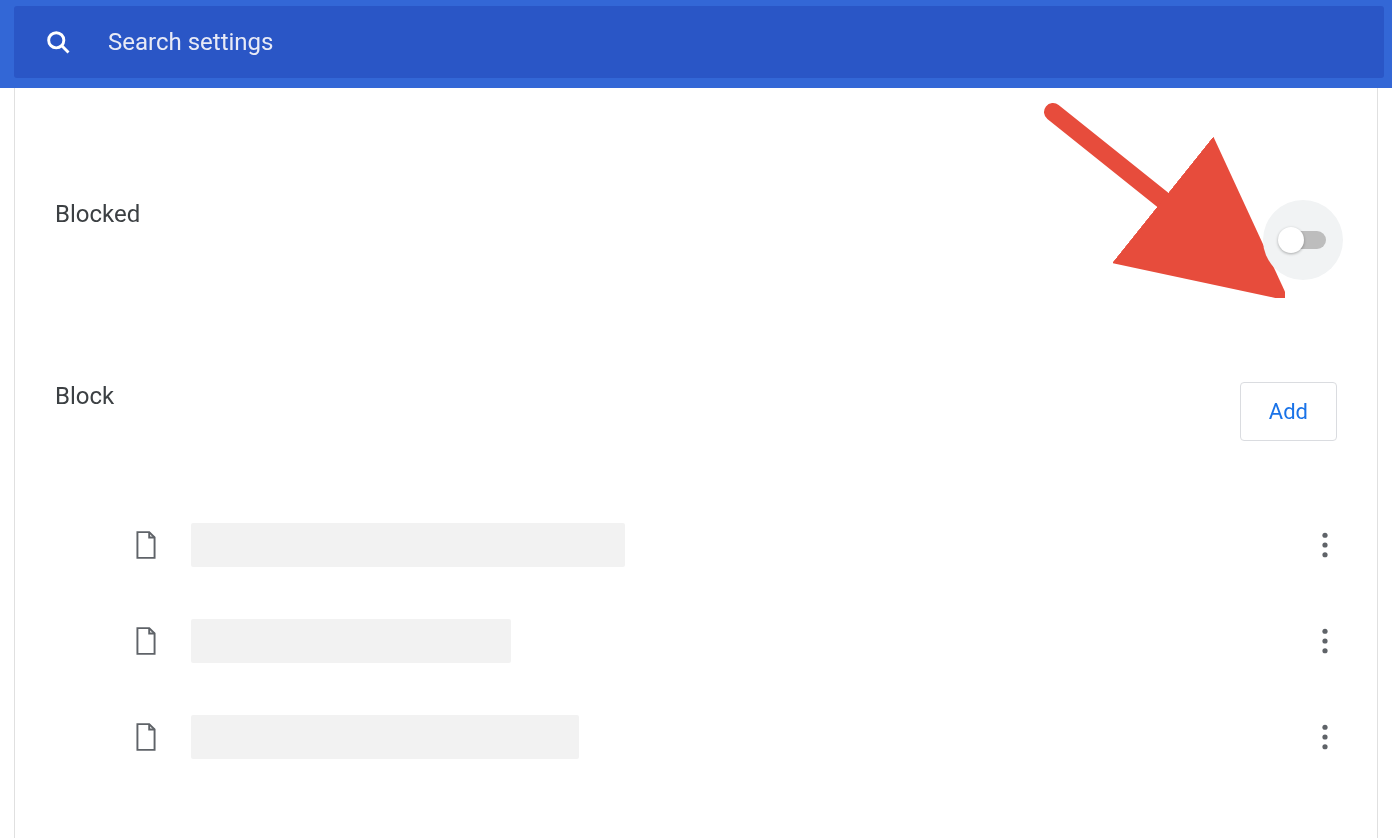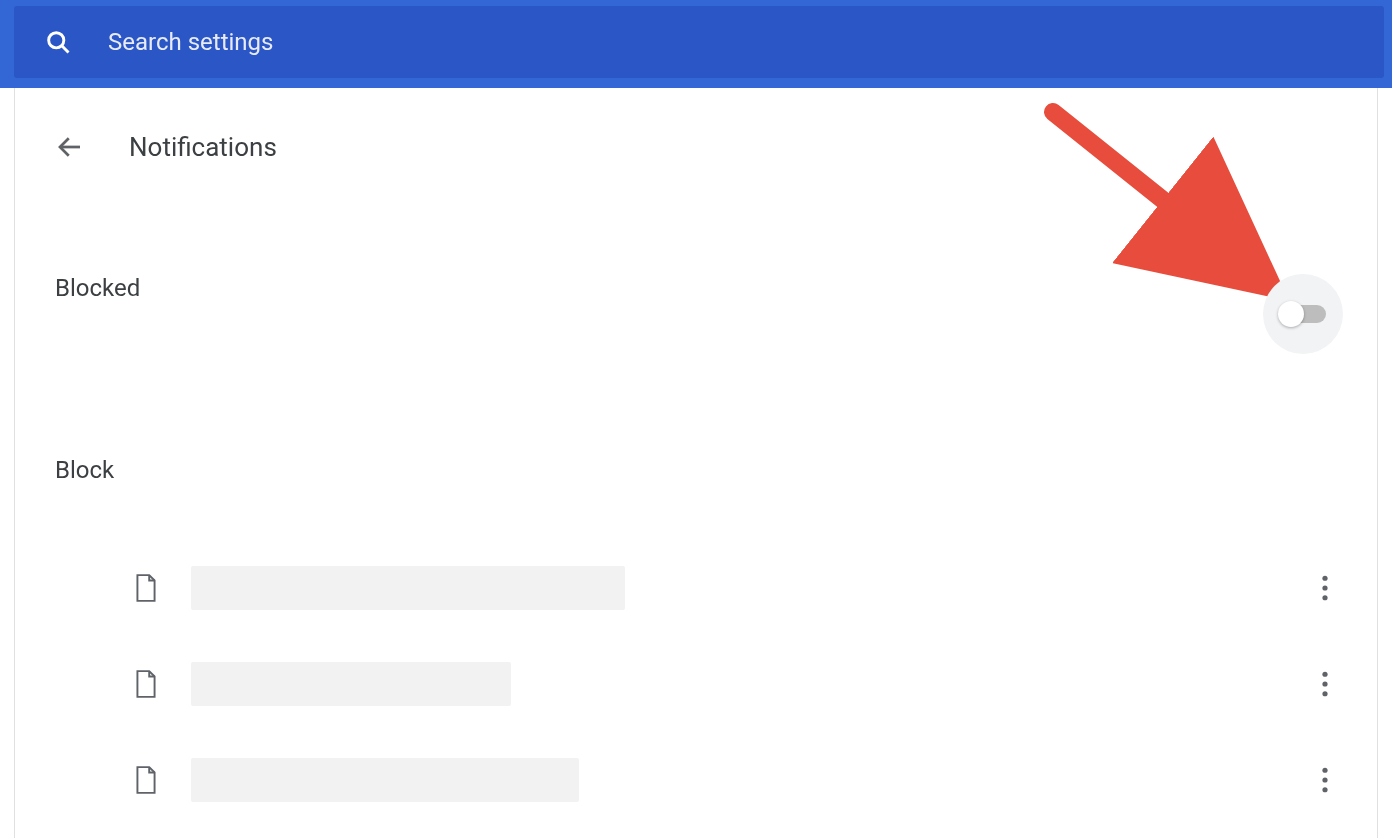--- a/index.html
+++ b/index.html
@@ -173,41 +173,33 @@
 
     <svg class="annotation-arrow" width="260" height="200">
       <defs>
         <marker id="ahead" markerWidth="9" markerHeight="9" refX="5" refY="4.5" orient="auto">
           <polygon points="0,0 9,4.5 0,9" fill="#e74c3c"></polygon>
         </marker>
       </defs>
       <line x1="28" y1="14" x2="208" y2="158" stroke="#e74c3c" stroke-width="18" marker-end="url(#ahead)" stroke-linecap="round"></line>
     </svg>
 
-    <div class="title-row">
-      <span class="back-icon">
-        <svg width="30" height="30" viewBox="0 0 24 24" fill="none" stroke="#5f6368" stroke-width="2.2">
-          <line x1="20" y1="12" x2="4" y2="12"></line>
-          <polyline points="11,5 4,12 11,19"></polyline>
-        </svg>
-      </span>
-      <span class="title">Notifications</span>
-    </div>
 
     <div class="row blocked-row">
       <span class="label">Blocked</span>
       <div class="toggle-wrap">
         <div class="toggle-track">
           <div class="toggle-knob"></div>
         </div>
       </div>
     </div>
 
     <div class="row block-row">
       <span class="label">Block</span>
+      <button class="add-btn">Add</button>
     </div>
 
     <div class="list">
 
     <div class="list-item">
           <span class="doc-icon">
             <svg width="26" height="30" viewBox="0 0 24 28" fill="none" stroke="#5f6368" stroke-width="1.8">
               <path d="M4 2 H15 L20 7 V26 H4 Z"></path>
               <polyline points="15,2 15,7 20,7"></polyline>
             </svg>

